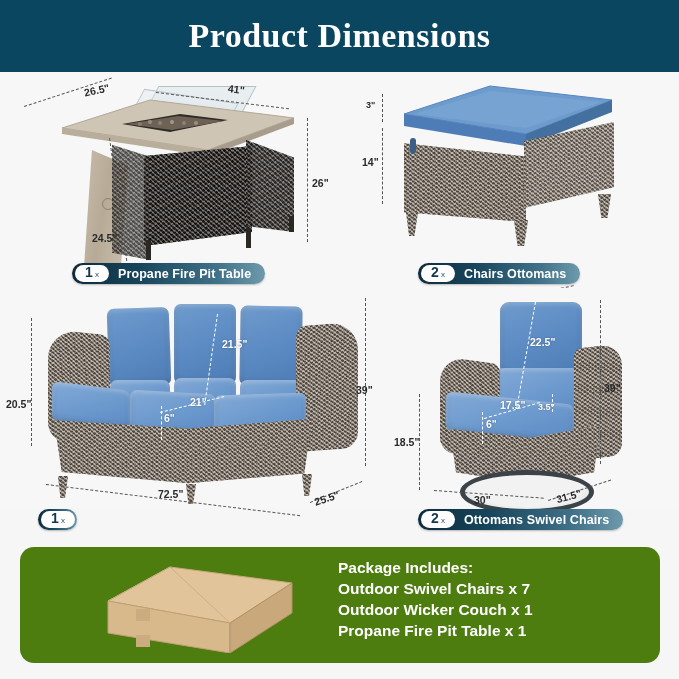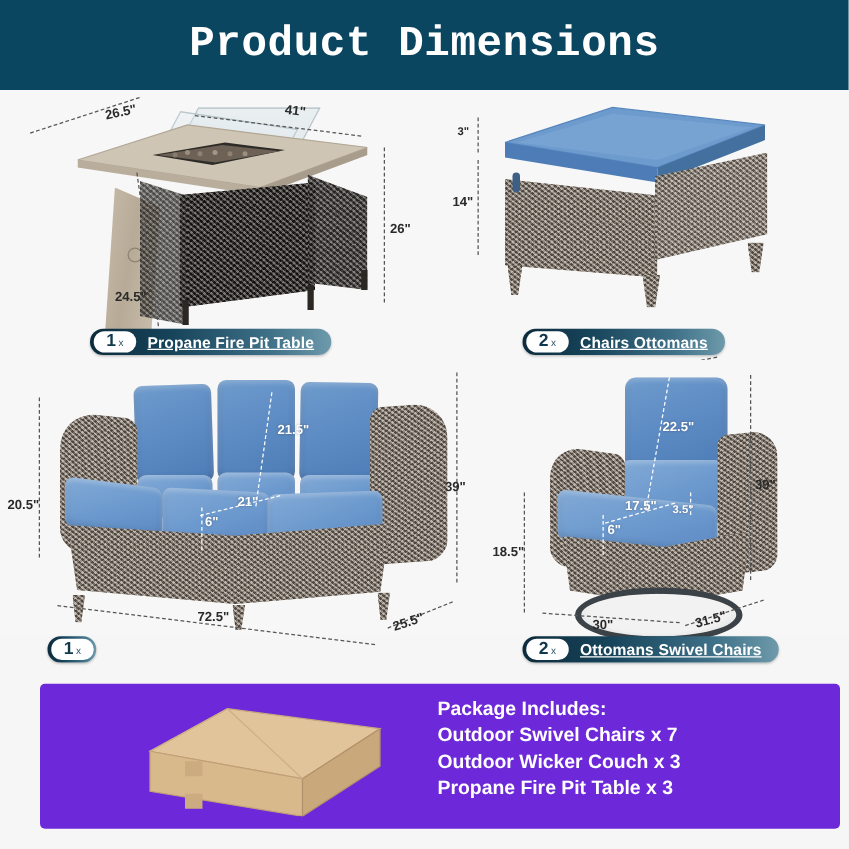--- a/index.html
+++ b/index.html
@@ -11,21 +11,21 @@
   }
   #page{position:absolute;inset:0;background:#f6f6f6;}
 
   
   .header{
     position:absolute;left:0;top:0;width:679px;height:72px;
     background:#0b4660;display:flex;align-items:center;justify-content:center;
   }
   .header-title{
     color:#ffffff;font-size:34px;font-weight:bold;letter-spacing:.5px;
-    font-family:Liberation Mono, monospace;
+    font-family:Liberation Serif, serif;
   }
 
   
   .panel{position:absolute;background:#f7f7f7;}
 
   
   .badge{
     position:absolute;height:21px;border-radius:11px;
     background:linear-gradient(90deg,#0d2b3c 0%,#17455c 35%,#3f7188 75%,#6e9aab 100%);
     display:flex;align-items:center;padding:0 2px;
@@ -33,21 +33,21 @@
   }
   .badge-count{
     width:34px;height:17px;border-radius:9px;background:#ffffff;
     display:flex;align-items:baseline;justify-content:center;gap:2px;
     margin-left:1px;flex:none;
   }
   .badge-num{font-size:14px;font-weight:bold;color:#12384d;line-height:1;}
   .badge-x{font-size:8px;color:#2b4f62;line-height:1;}
   .badge-label{
     color:#ffffff;font-size:12.5px;font-weight:bold;
-    padding:0 12px 0 9px;white-space:nowrap;letter-spacing:.1px;text-decoration:underline;
+    padding:0 12px 0 9px;white-space:nowrap;letter-spacing:.1px;
   }
 
   
   .dim{
     position:absolute;font-size:10.5px;color:#2a2a2a;white-space:nowrap;
     font-family:"Liberation Sans","DejaVu Sans",sans-serif;font-weight:600;
   }
   .dim.white{color:#ffffff;text-shadow:0 0 2px rgba(0,0,0,.35);}
   .dim.sm{font-size:9px;}
   
@@ -76,22 +76,22 @@
     box-shadow:inset 0 -3px 6px rgba(0,0,0,.18),inset 0 2px 4px rgba(255,255,255,.25);
   }
   .cushion-l{
     background:linear-gradient(160deg,#83aad6 0%,#6d9ace 50%,#5a88c2 100%);
     border-radius:7px;
     box-shadow:inset 0 -3px 6px rgba(0,0,0,.15),inset 0 2px 4px rgba(255,255,255,.30);
   }
 
   
   .pkg{
-    position:absolute;left:32px;top:547px;width:640px;height:116px;
-    background:#6d28d9;border-radius:4px;
+    position:absolute;left:20px;top:547px;width:640px;height:116px;
+    background:#4d7c0f;border-radius:14px;
   }
   .pkg-text{
     position:absolute;left:318px;top:10px;color:#ffffff;
     font-size:15.5px;font-weight:bold;line-height:21px;
     font-family:"Liberation Sans","DejaVu Sans",sans-serif;
   }
   .pkg-line{white-space:nowrap;}
   .box-wrap{position:absolute;left:80px;top:14px;width:200px;height:92px;}
 </style>
 </head>
@@ -324,18 +324,18 @@
         <polygon points="130,62 192,22 192,52 130,92" fill="#c9a87c" stroke="#b2926a" stroke-width="1"></polygon>
         <polyline points="70,6 8,40" fill="none" stroke="#cdaf85" stroke-width="1"></polyline>
         <polyline points="70,6 130,62" fill="none" stroke="#cdaf85" stroke-width="1"></polyline>
         <rect x="36" y="48" width="14" height="12" fill="#cbab80"></rect>
         <rect x="36" y="74" width="14" height="12" fill="#cbab80"></rect>
       </svg>
     </div>
     <div class="pkg-text">
       <div class="pkg-line">Package Includes:</div>
       <div class="pkg-line">Outdoor Swivel Chairs x 7</div>
-      <div class="pkg-line">Outdoor Wicker Couch x 3</div>
-      <div class="pkg-line">Propane Fire Pit Table x 3</div>
+      <div class="pkg-line">Outdoor Wicker Couch x 1</div>
+      <div class="pkg-line">Propane Fire Pit Table x 1</div>
     </div>
   </div>
 
 </div>
 
 </body></html>

